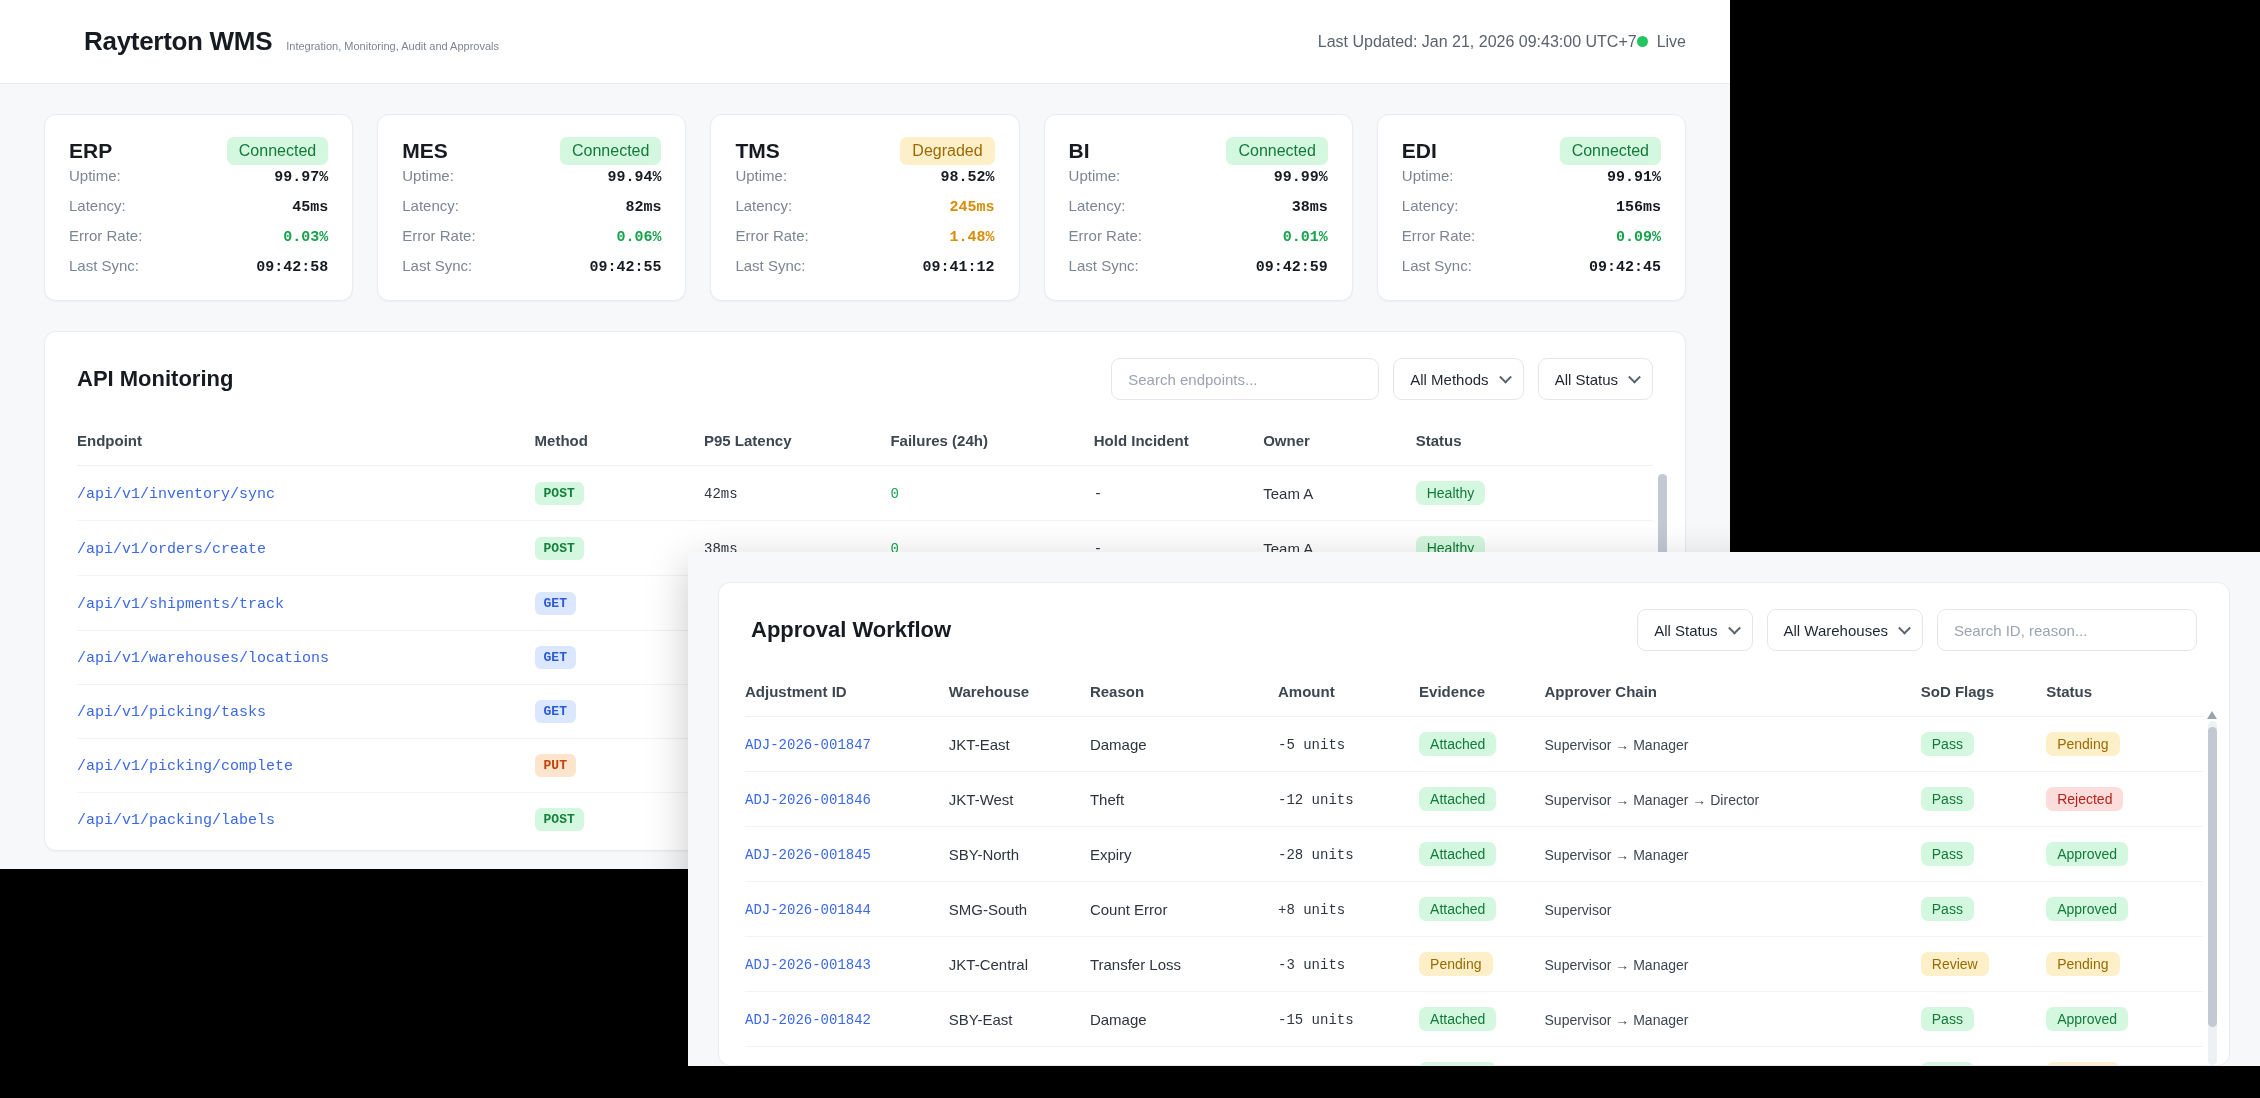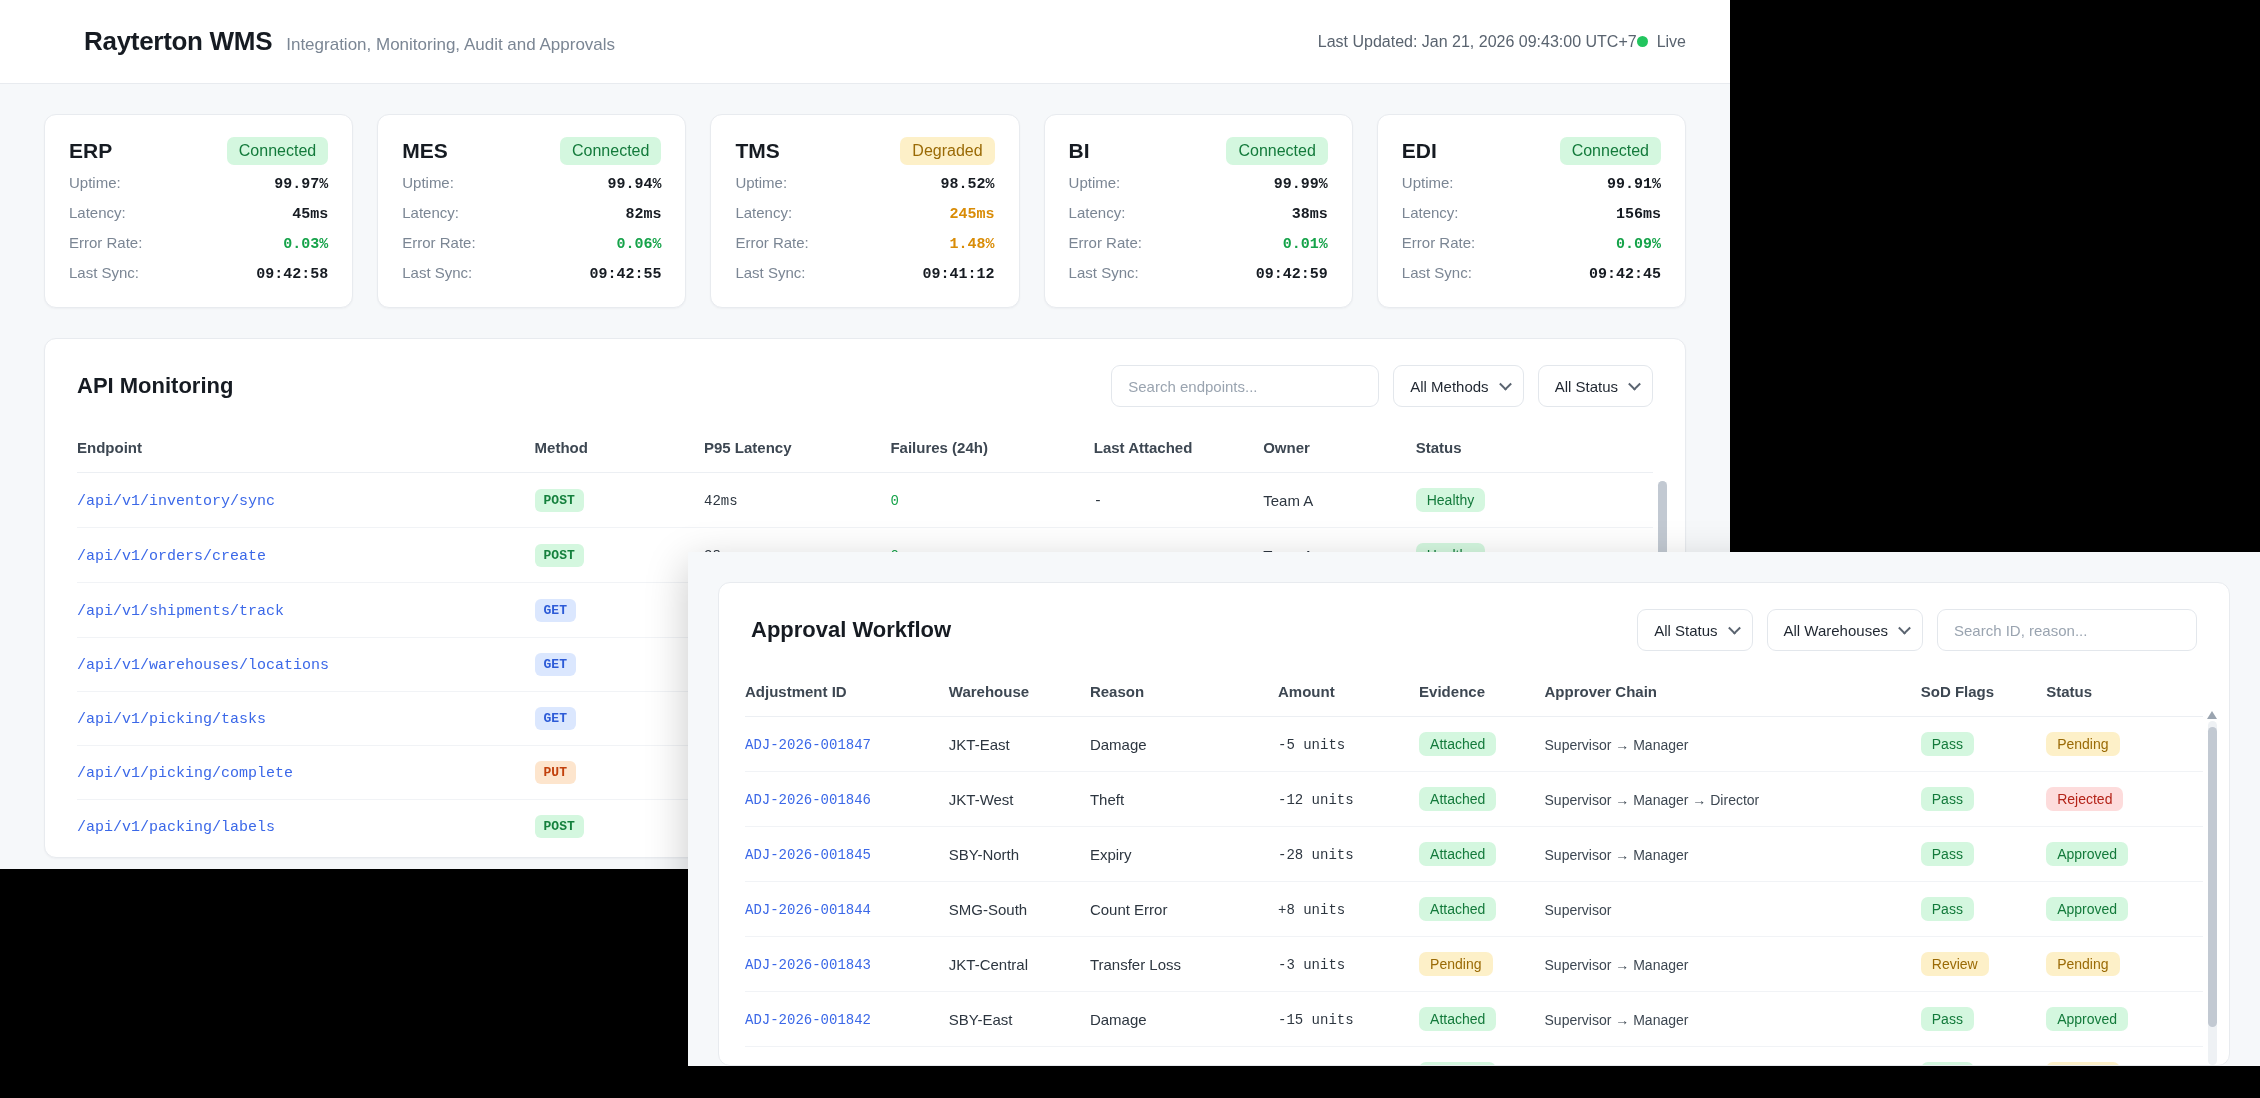--- a/index.html
+++ b/index.html
@@ -24,21 +24,21 @@
     background: #ffffff;
     border-bottom: 1px solid #e8ebef;
     display: flex;
     align-items: center;
     padding: 0 44px;
   }
   .brand-wrap { display:flex; align-items:baseline; gap: 14px; }
   .brand-title {
     font-size: 26px; font-weight: bold; color: #161b22; letter-spacing: -0.3px; margin-left: 40px;
   }
-  .brand-sub { font-size: 17px; color: #7b8694; }
+  .brand-sub { font-size: 11px; color: #7b8694; }
   .header-right {
     margin-left: auto; display:flex; align-items:center; 
   }
   .last-updated { font-size: 16px; color: #59636f; }
   .live-wrap { display:flex; align-items:center; gap: 9px; }
   .live-dot { width: 11px; height: 11px; border-radius: 50%; background: #22c55e; display:inline-block; }
   .live-text { font-size: 16px; color: #59636f; }
 
   
   .cards-row {
@@ -46,21 +46,21 @@
     padding: 30px 44px 0 44px;
   }
   .status-card {
     flex: 1 1 0;
     background: #ffffff;
     border: 1px solid #e8ebef;
     border-radius: 12px;
     padding: 22px 24px 24px 24px;
     box-shadow: 0 1px 2px rgba(16,24,40,0.04);
   }
-  .card-head { display:flex; align-items:center; justify-content:space-between; margin-bottom: 9px; }
+  .card-head { display:flex; align-items:center; justify-content:space-between; margin-bottom: 2px; }
   .card-name { font-size: 21px; font-weight: bold; color:#161b22; }
   .pill {
     font-size: 16px; padding: 5px 12px; border-radius: 7px; font-weight: normal;
     white-space: nowrap;
   }
   .pill-connected { background:#d4f7df; color:#137a3b; }
   .pill-degraded  { background:#fdf0c8; color:#9a6a06; }
   .metric-row {
     display:flex; justify-content:space-between; align-items:baseline;
     font-size: 15px; margin-bottom: 11px;
@@ -343,21 +343,21 @@
                 <col style="width:10%">
                 <col style="width:9%">
                 <col style="width:14%">
             </colgroup>
             <thead>
                 <tr id="api-head">
                   <th>Endpoint</th>
                   <th>Method</th>
                   <th>P95 Latency</th>
                   <th>Failures (24h)</th>
-                  <th>Last Attached</th>
+                  <th>Hold Incident</th>
                   <th>Owner</th>
                   <th>Status</th>
                 </tr>
               </thead>
             <tbody id="api-body">
                 <tr>
                   <td><a class="ep-link" href="#">/api/v1/inventory/sync</a></td>
                   <td><span class="mbadge m-post">POST</span></td>
                   <td><span class="num-mono ">42ms</span></td>
                   <td><span class="num-mono v-green">0</span></td>

